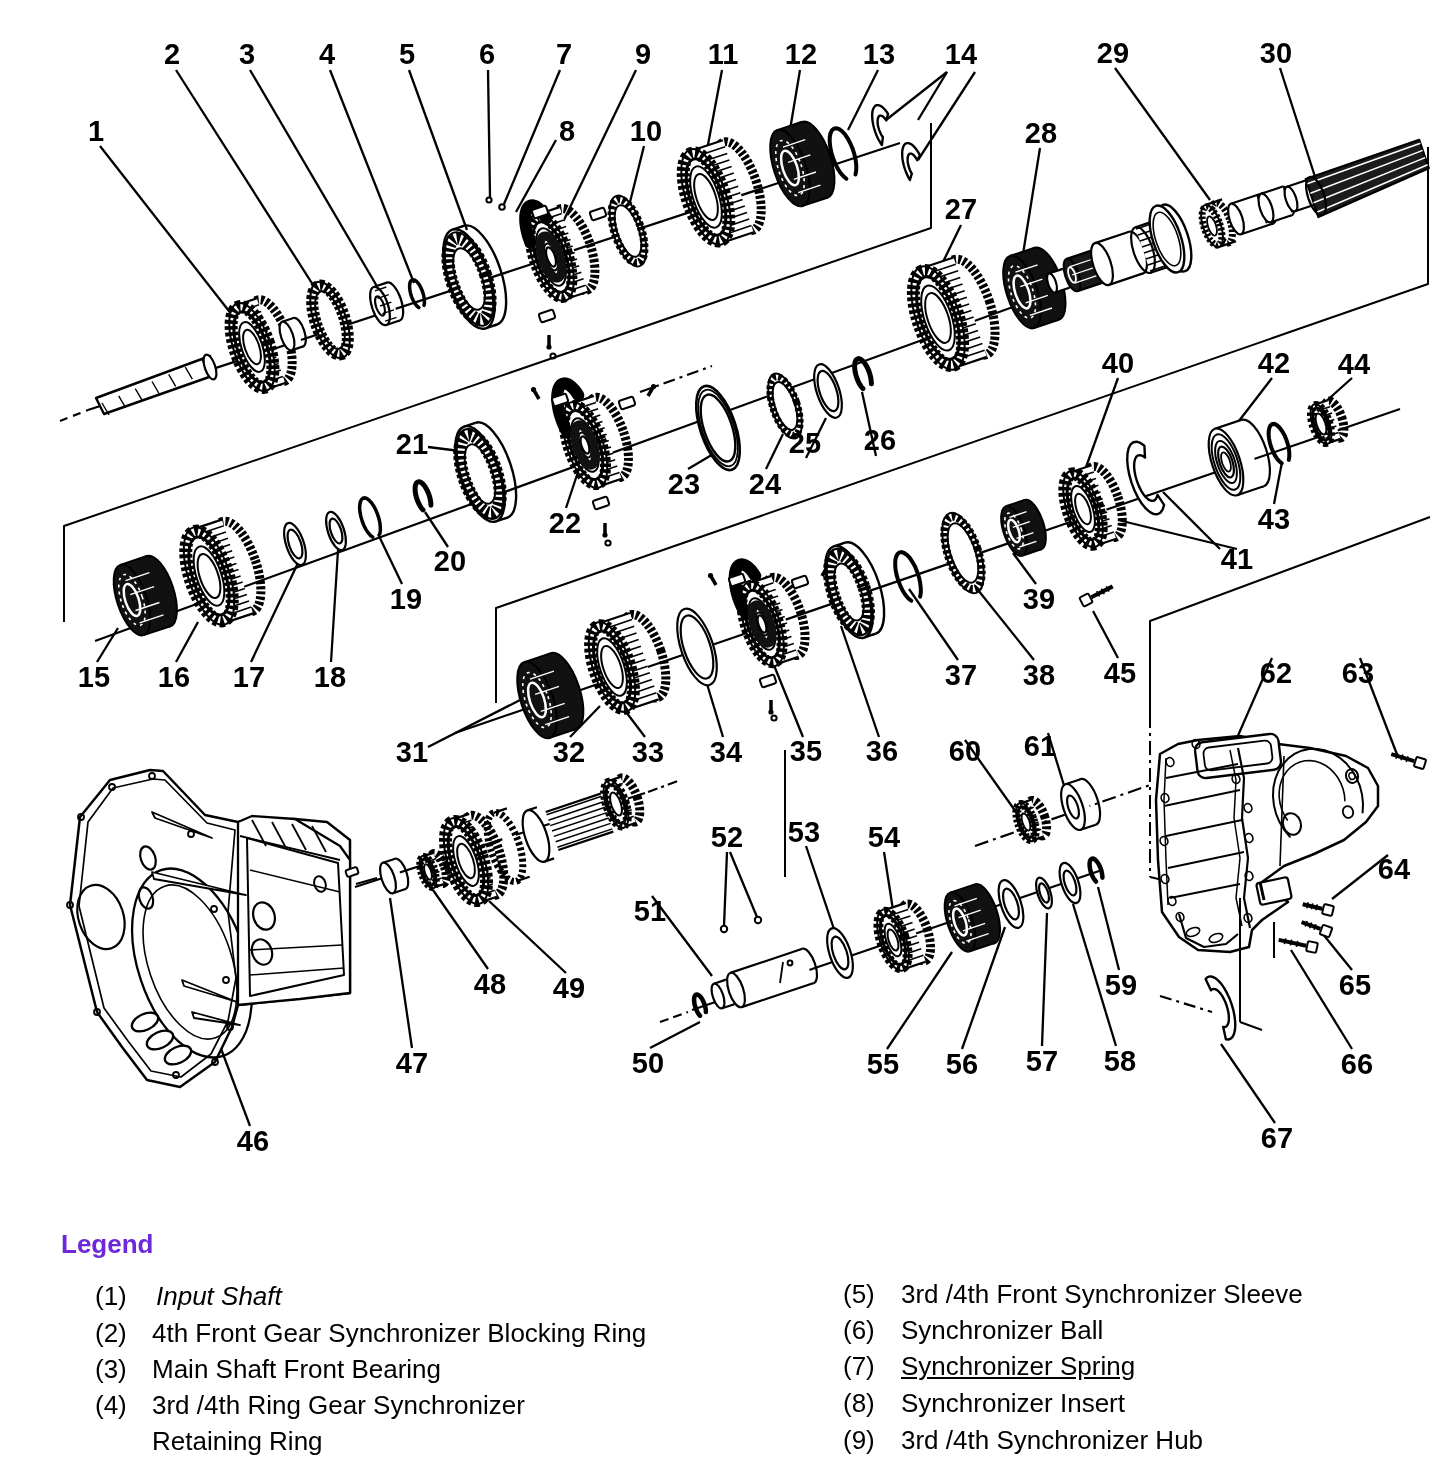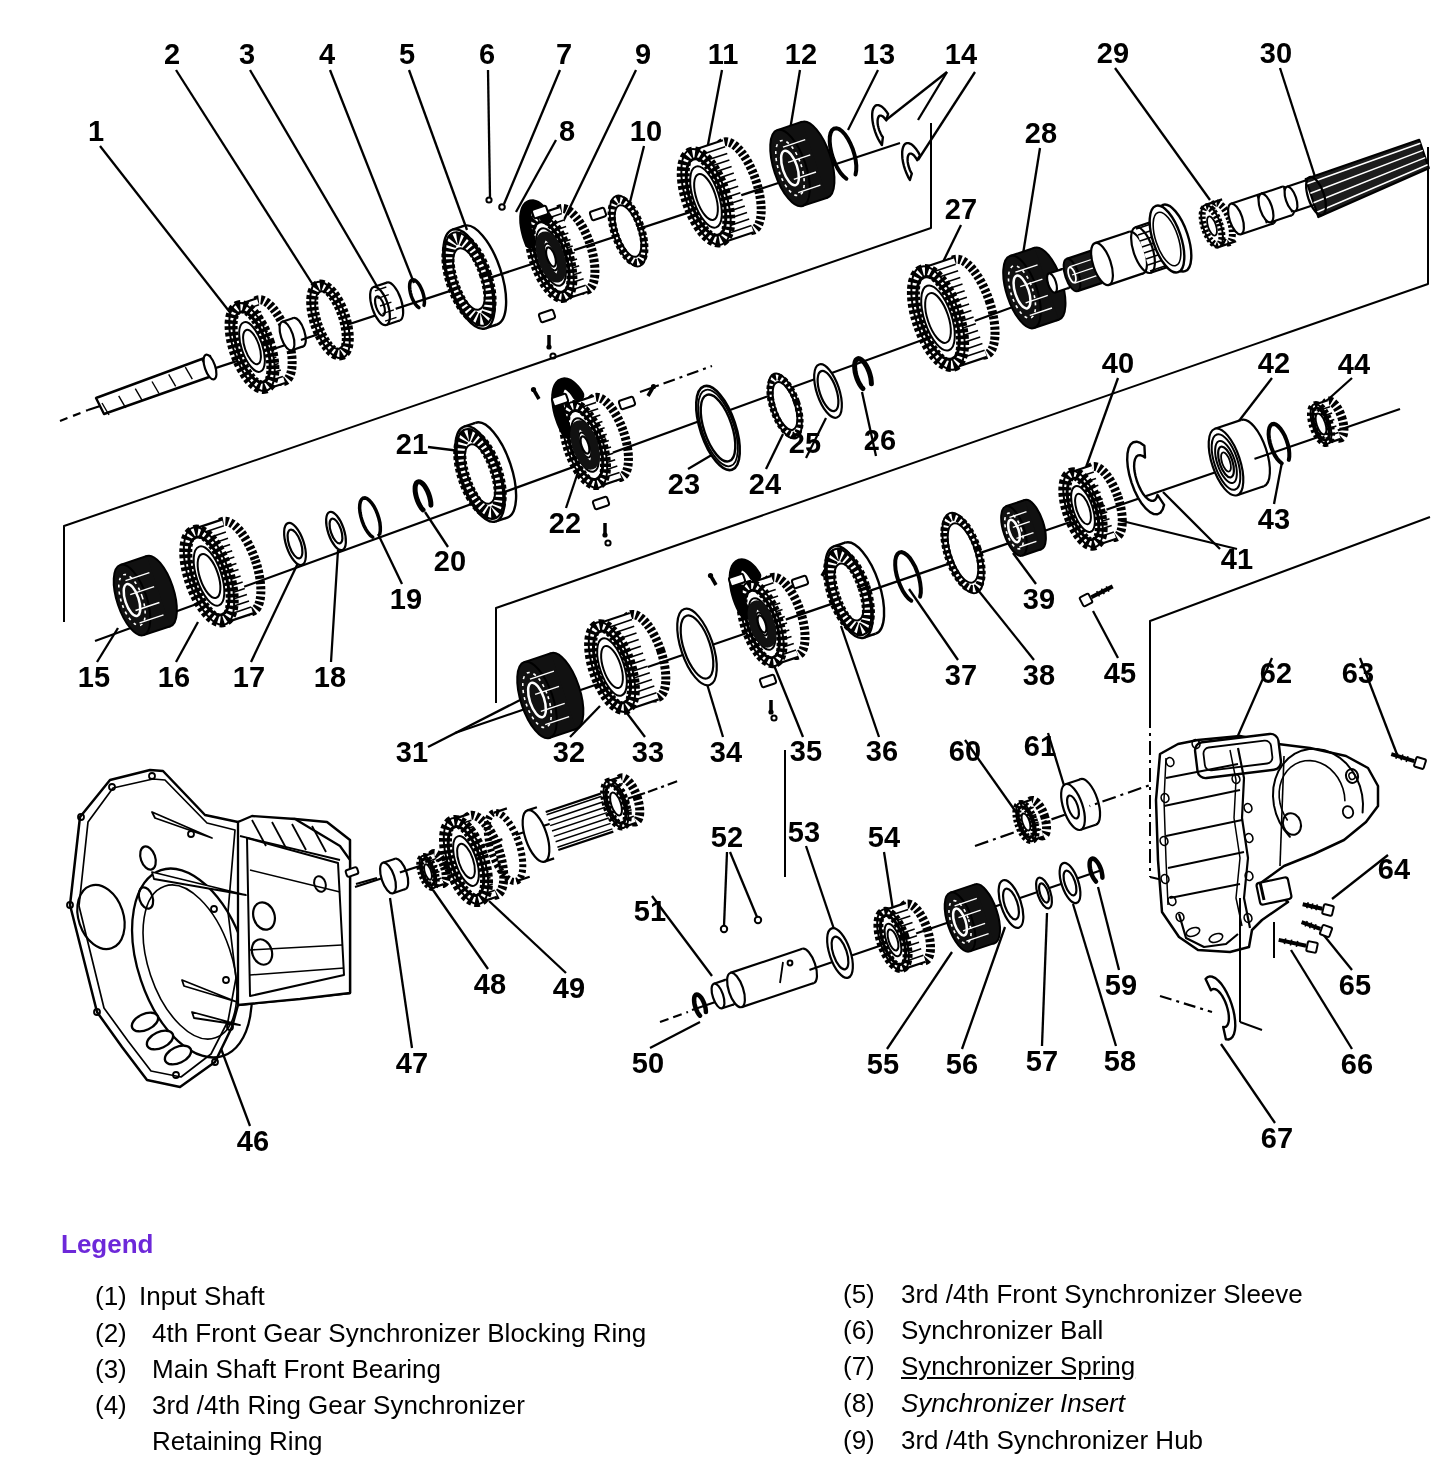--- a/index.html
+++ b/index.html
@@ -861,32 +861,32 @@
       <text x="1358" y="683" font-family="Liberation Sans, sans-serif" font-size="29" font-weight="bold" text-anchor="middle" fill="#000">63</text>
       <text x="1394" y="879" font-family="Liberation Sans, sans-serif" font-size="29" font-weight="bold" text-anchor="middle" fill="#000">64</text>
       <text x="1355" y="995" font-family="Liberation Sans, sans-serif" font-size="29" font-weight="bold" text-anchor="middle" fill="#000">65</text>
       <text x="1357" y="1074" font-family="Liberation Sans, sans-serif" font-size="29" font-weight="bold" text-anchor="middle" fill="#000">66</text>
       <text x="1277" y="1148" font-family="Liberation Sans, sans-serif" font-size="29" font-weight="bold" text-anchor="middle" fill="#000">67</text>
     </svg>
 
 <div style="position:absolute;left:33px;top:1229px;font-family:'Liberation Sans',sans-serif;font-size:26px;font-weight:bold;color:#6d28d9;margin-left:28px;">Legend</div>
 <div style="position:absolute;left:0;top:0;font-family:'Liberation Sans',sans-serif;font-size:26px;color:#000;white-space:nowrap;">
 <div style="position:absolute;left:95px;top:1281px;">(1)</div>
-      <div style="position:absolute;left:139px;top:1281px;">Input Shaft</div>
+      <div style="position:absolute;left:156px;top:1281px;font-style:italic;">Input Shaft</div>
 <div style="position:absolute;left:95px;top:1318px;">(2)</div>
       <div style="position:absolute;left:152px;top:1318px;">4th Front Gear Synchronizer Blocking Ring</div>
 <div style="position:absolute;left:95px;top:1354px;">(3)</div>
       <div style="position:absolute;left:152px;top:1354px;">Main Shaft Front Bearing</div>
 <div style="position:absolute;left:95px;top:1390px;">(4)</div>
       <div style="position:absolute;left:152px;top:1390px;">3rd /4th Ring Gear Synchronizer</div>
 <div style="position:absolute;left:152px;top:1426px;">Retaining Ring</div>
 <div style="position:absolute;left:843px;top:1279px;">(5)</div>
       <div style="position:absolute;left:901px;top:1279px;">3rd /4th Front Synchronizer Sleeve</div>
 <div style="position:absolute;left:843px;top:1315px;">(6)</div>
       <div style="position:absolute;left:901px;top:1315px;text-align:right;">Synchronizer Ball</div>
 <div style="position:absolute;left:843px;top:1351px;">(7)</div>
       <div style="position:absolute;left:901px;top:1351px;text-decoration:underline;">Synchronizer Spring</div>
 <div style="position:absolute;left:843px;top:1388px;">(8)</div>
-      <div style="position:absolute;left:901px;top:1388px;font-style:italic;">Synchronizer Insert</div>
+      <div style="position:absolute;left:901px;top:1388px;">Synchronizer Insert</div>
 <div style="position:absolute;left:843px;top:1425px;">(9)</div>
       <div style="position:absolute;left:901px;top:1425px;">3rd /4th Synchronizer Hub</div>
 </div>
 
 </div>
 </body></html>

